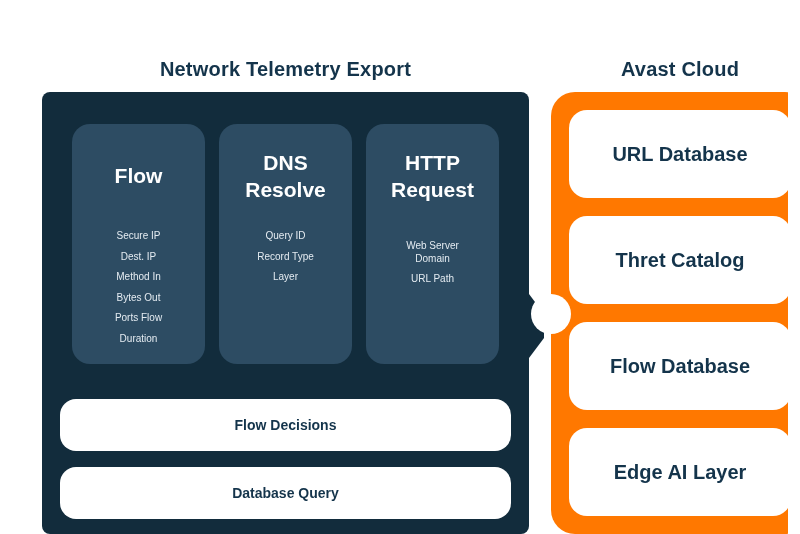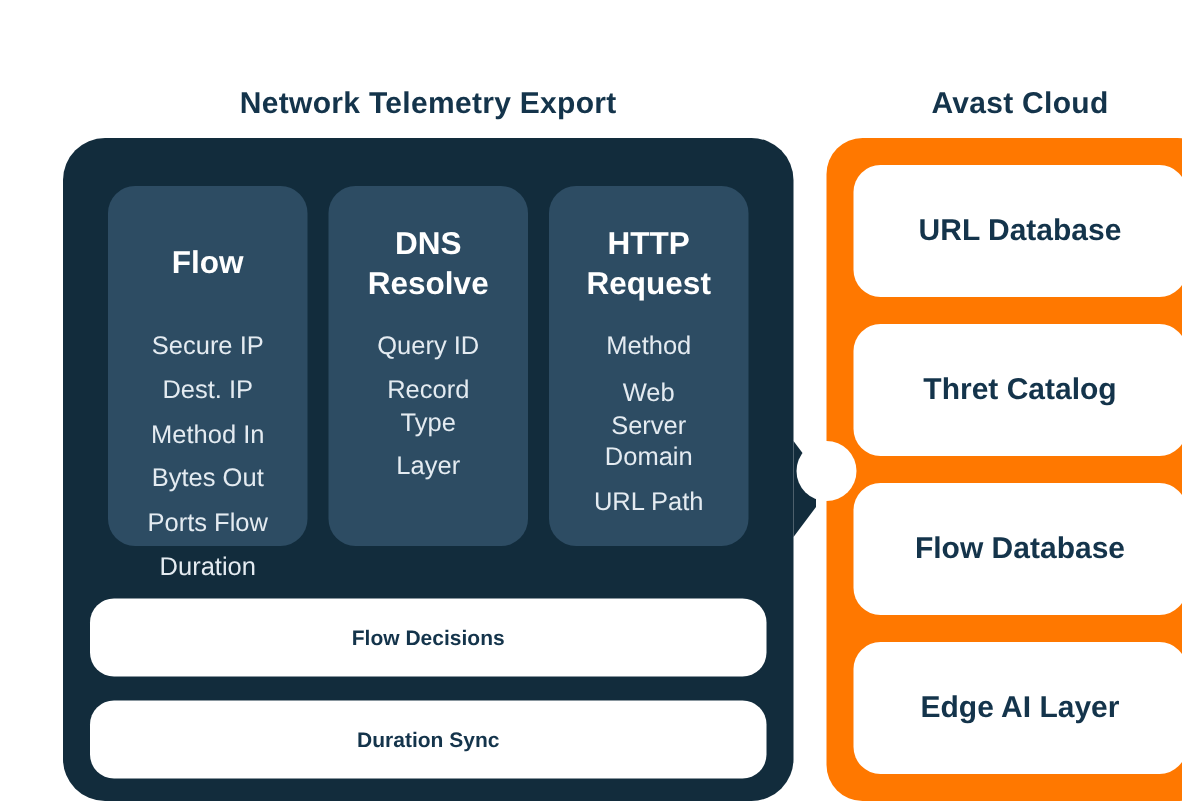--- a/index.html
+++ b/index.html
@@ -25,38 +25,38 @@
     text-align:center;letter-spacing:.2px;
   }
   .title-left{left:18px;width:487px;}
   .title-right{left:527px;width:258px;}
 
   
   .telemetry-box{
     position:absolute;left:18px;top:68px;
     width:487px;height:442px;
     background:var(--navy);
-    border-radius:28px;
+    border-radius:8px;
     padding:20px 18px 15px 18px;
     display:flex;flex-direction:column;
   }
   .columns{display:flex;gap:14px;height:264px;}
   .panel{
     flex:1;background:var(--panel);
     border-radius:18px;
     padding:20px 8px;
     text-align:center;
   }
   .panel-title{
     height:64px;
     display:flex;align-items:center;justify-content:center;
     color:#fff;font-size:21px;font-weight:bold;line-height:1.3;
     padding:0 14px;
   }
-  .panel-items{color:var(--item);font-size:17px;}
+  .panel-items{margin-top:10px;color:var(--item);font-size:10px;}
   .panel-item{line-height:1.26;margin-bottom:8px;padding:0 6px;}
   .panel-item.gap-above{margin-top:10px;}
 
   .pill-bar{
     background:var(--card);
     border-radius:16px;
     height:52px;
     display:flex;align-items:center;justify-content:center;
     font-size:14px;font-weight:bold;color:var(--ink);
   }
@@ -121,30 +121,29 @@
         <div class="panel-items">
           <div class="panel-item">Query ID</div>
           <div class="panel-item">Record Type</div>
           <div class="panel-item">Layer</div>
         </div>
       </div>
 
       <div class="panel">
         <div class="panel-title">HTTP Request</div>
         <div class="panel-items">
-          <div class="panel-item">Method</div>
           <div class="panel-item gap-above">Web Server Domain</div>
           <div class="panel-item">URL Path</div>
         </div>
       </div>
 
     </div>
 
     <div class="pill-bar bar-1">Flow Decisions</div>
-    <div class="pill-bar bar-2">Duration Sync</div>
+    <div class="pill-bar bar-2">Database Query</div>
 
     <div class="flow-arrow"></div>
   </div>
 
   <div class="cloud-box">
     <div class="cloud-notch"></div>
     <div class="cloud-card">URL Database</div>
     <div class="cloud-card">Thret Catalog</div>
     <div class="cloud-card">Flow Database</div>
     <div class="cloud-card">Edge AI Layer</div>

